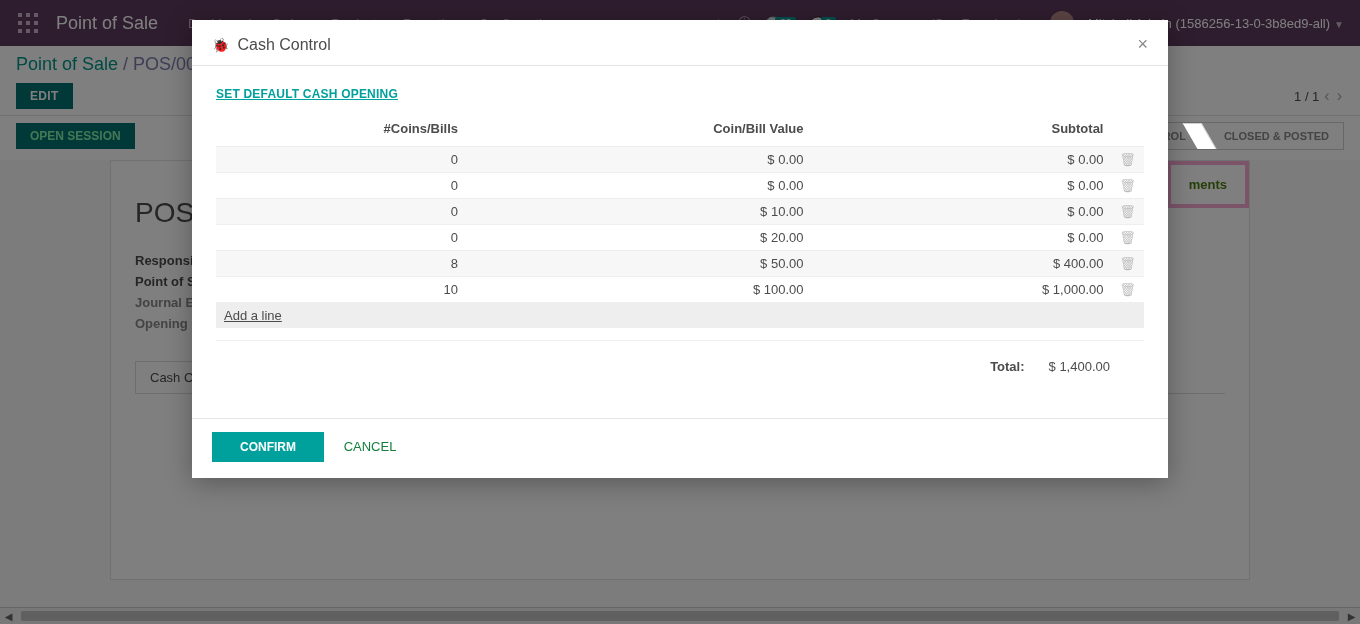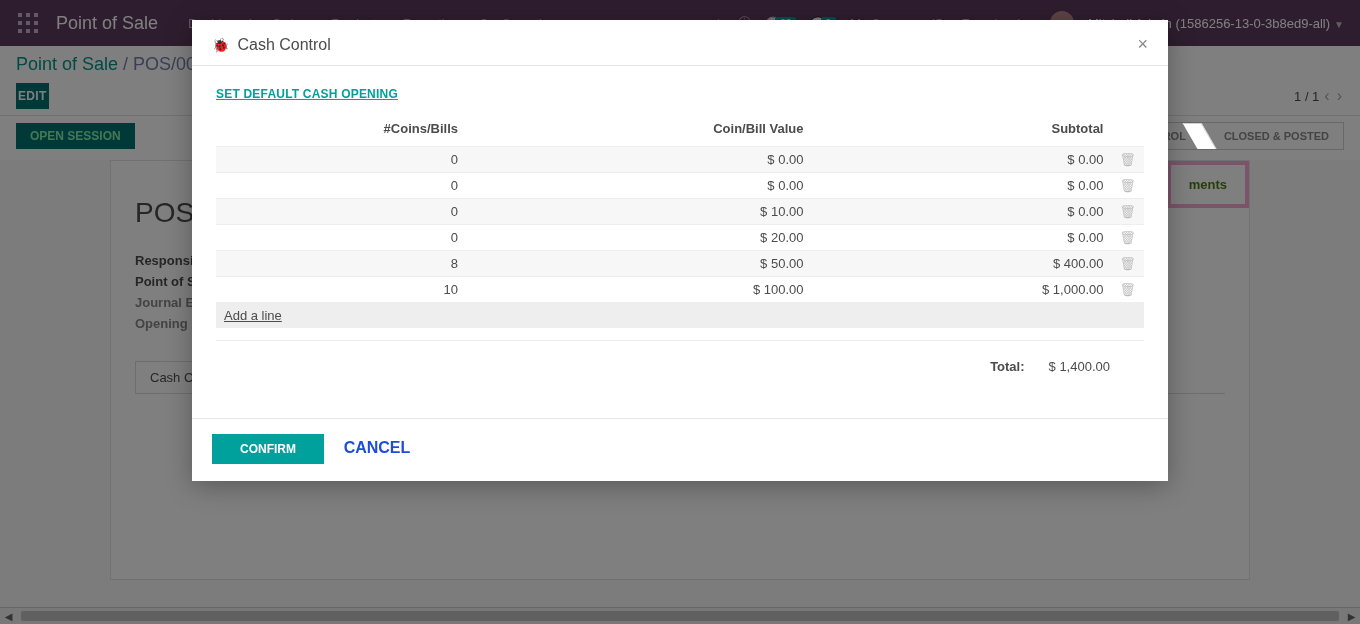--- a/index.html
+++ b/index.html
@@ -19,21 +19,21 @@
   .navbar .right .badge { background: #00a09d; color: #fff; font-size: 10px; font-weight: 700; padding: 1px 5px; border-radius: 2px; margin-left: -6px; }
   .navbar .right .avatar { width: 24px; height: 24px; border-radius: 50%; background: #b88; display:inline-block; }
   .navbar .right .user-name { color: #fff; }
   .navbar .caret-down { font-size: 10px; margin-left: 4px; color: #c9b2c9; }
 
   
   .control-panel { background:#fff; border-bottom:1px solid #e2e2e2; padding:8px 16px 6px; }
   .breadcrumb { font-size: 18px; color: #7c7bad; }
   .breadcrumb a { color: #009688; text-decoration:none; }
   .action-row { display:flex; align-items:center; margin-top:8px; }
-  .btn-edit { background:#00726e; color:#fff; border:none; padding:6px 2px; font-weight:700; font-size:12px; letter-spacing:0.3px; }
+  .btn-edit { background:#00726e; color:#fff; border:none; padding:6px 14px; font-weight:700; font-size:12px; letter-spacing:0.3px; }
   .pager-area { margin-left:auto; display:flex; align-items:center; gap:3px; color:#4c4c4c; font-size:13px; }
   .pager-area .chev { color:#aaa; font-size:16px; padding:0 2px; }
 
   
   .statusbar-row { background:#fff; padding:6px 16px 10px; display:flex; align-items:center; }
   .btn-open-session { background:#00726e; color:#86efac; border:none; padding:6px 14px; font-weight:700; font-size:12px; }
   .statusbar-right { margin-left:auto; display:flex; }
   .status-step { border:1px solid #d0d0d0; color:#888; font-size:11px; font-weight:600; padding:7px 14px 7px 22px; position:relative; background:#fff; }
   .status-step:first-child { padding-left:14px; }
   .status-step:not(:last-child)::after {
@@ -78,21 +78,21 @@
   table.cash tbody tr { border-top:1px solid #eee; }
   table.cash tbody tr:nth-child(odd) { background:#f7f7f7; }
   table.cash td { text-align:right; padding:5px 8px; font-size:13px; color:#4c4c4c; }
   table.cash td.trash { color:#bbb; font-size:13px; width:26px; }
   .add-line-row td { text-align:left !important; color:#4c4c4c; background:#eee; }
   .add-line-row a { color:#4c4c4c; }
   .total-row { display:flex; justify-content:flex-end; padding:18px 34px 4px 0; border-top:1px solid #eee; margin-top:12px; }
   .total-row .tlbl { font-weight:700; margin-right:24px; }
   .modal-footer { border-top:1px solid #e5e5e5; padding:12px 20px 16px; margin-top:30px; }
   .btn-confirm { background:#00a09d; color:#fff; border:none; padding:8px 28px; font-weight:700; font-size:12px; margin-right:12px; }
-  .btn-cancel { background:none; border:none; color:#1d4ed8; font-weight:700; font-size:16px; padding:8px 4px; }
+  .btn-cancel { background:none; border:none; color:#15803d; font-weight:400; font-size:13px; padding:8px 4px; }
 </style>
 </head>
 <body>
 
 <div class="navbar">
   <span class="apps-icon">
     <svg viewBox="0 0 24 24">
         <rect x="2" y="2" width="4" height="4"></rect>
         <rect x="10" y="2" width="4" height="4"></rect>
         <rect x="18" y="2" width="4" height="4"></rect>

